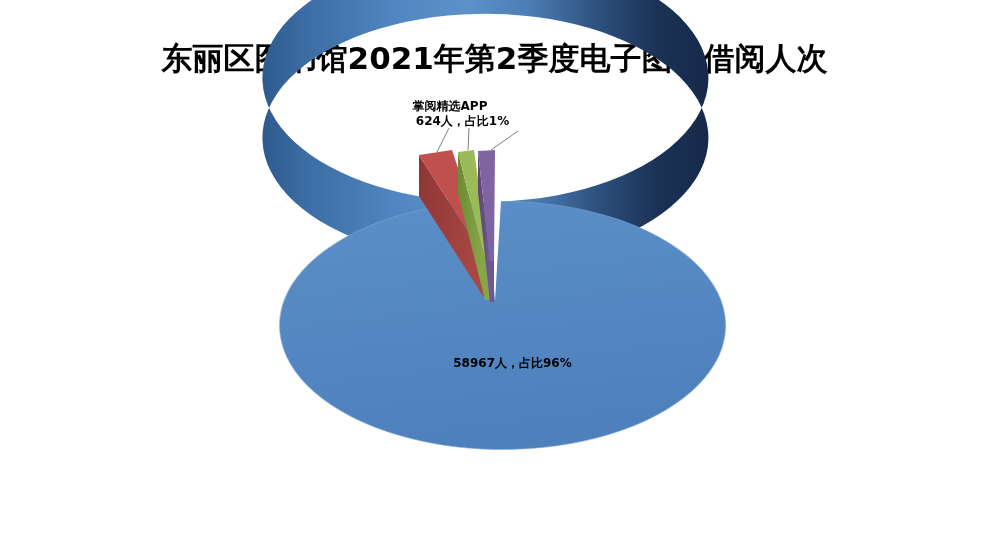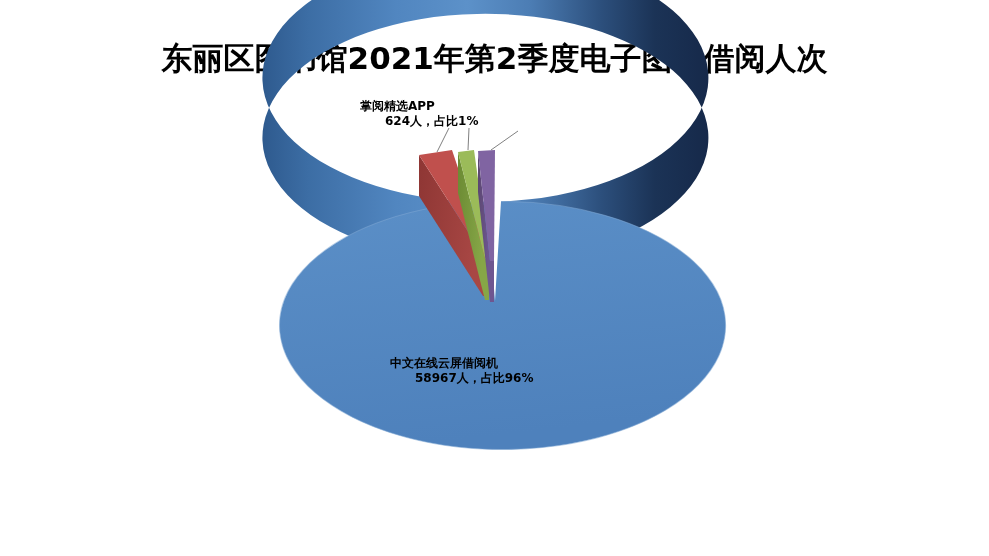--- a/index.html
+++ b/index.html
@@ -43,21 +43,21 @@
   }
   #pie-svg {
     position: absolute;
     left: 0;
     top: 0;
   }
 
   
   .data-label {
     position: absolute;
-    text-align: left;
+    text-align: center;
     font-family: "DejaVu Sans", "Liberation Sans", sans-serif;
     font-size: 12px;
     font-weight: bold;
     color: #000000;
     line-height: 15px;
     white-space: nowrap;
   }
   .data-label .lbl-name { display: block; }
   .data-label .lbl-val  { display: block; padding-left: 25px; }
 
@@ -168,18 +168,17 @@
 
     <div class="data-label" id="label-zhangyue">
       <span class="lbl-name">掌阅精选APP</span>
       <span class="lbl-val">624人，占比1%</span>
     </div>
 
     <div class="data-label" id="label-liudong">
     </div>
 
     <div class="data-label" id="label-zhongwen">
-      <span class="lbl-name">中文在线云屏借阅机</span>
       <span class="lbl-val">58967人，占比96%</span>
     </div>
 
   </div>
 </div>
 
 </body></html>

